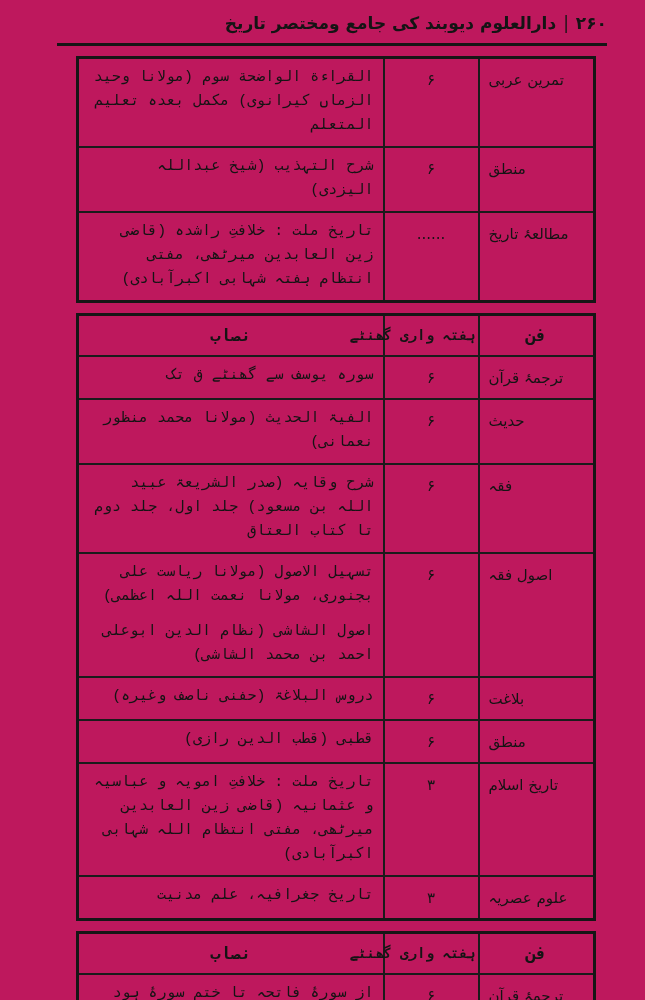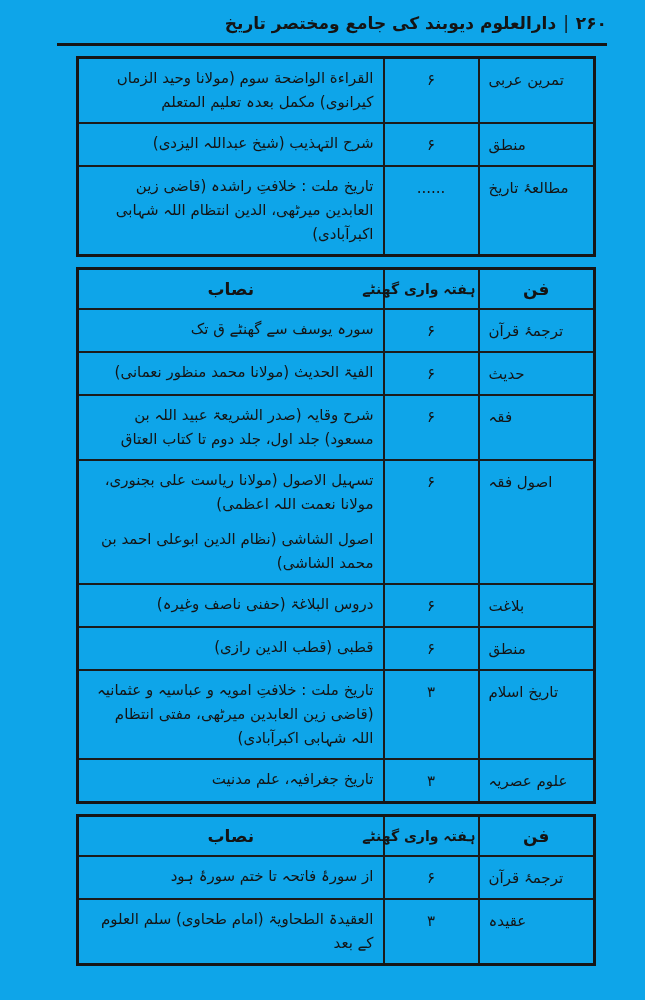--- a/index.html
+++ b/index.html
@@ -1,17 +1,17 @@
 <!DOCTYPE html>
 <html lang="ur" dir="rtl"><head>
 <meta charset="utf-8">
 <style>
   html,body{margin:0;padding:0;background:#e8e8e8;}
   .page{
-    width:645px;height:1000px;margin:0 auto;background:#0ea5e9;
+    width:645px;height:1000px;margin:0 auto;background:#be185d;
     font-family:"DejaVu Sans",sans-serif;color:#141414;direction:rtl;
     overflow:hidden;position:relative;box-sizing:border-box;padding-left:27px;
   }
   .page-header{
     padding:13px 38px 0 0;text-align:right;
     font-size:17px;font-weight:bold;height:40px;box-sizing:border-box;
     letter-spacing:0px;white-space:nowrap;
   }
   .page-header .divider{margin:0 7px;font-weight:normal;}
   .rule{height:3px;background:#161616;margin:3px 38px 0 30px;}
@@ -22,27 +22,27 @@
   table.curriculum{
     width:517px;margin:10px auto 0 auto;border-collapse:collapse;
     border:3px solid #161616;table-layout:fixed;
   }
   table.curriculum col.c-subject{width:116px;}
   table.curriculum col.c-hours{width:95px;}
   table.curriculum col.c-syllabus{width:306px;}
   table.curriculum th,table.curriculum td{
     border:2px solid #1b1b1b;box-sizing:border-box;
   }
-  th{font-weight:bold;vertical-align:middle;padding:9px 6px;font-size:17px;}
+  th{font-weight:bold;vertical-align:middle;padding:9px 6px;font-size:17px;font-family:Liberation Mono, monospace;}
   th.h-hours{font-size:14px;white-space:nowrap;padding:9px 2px;}
   td{vertical-align:top;padding:7px 9px 8px 9px;font-size:15px;line-height:1.6;}
   td.cell-subject{text-align:left;padding-top:9px;}
   td.cell-hours{text-align:center;padding-top:9px;}
   td.cell-syllabus{text-align:right;}
-  td .para{margin:0;}
+  td .para{margin:0;font-family:Liberation Mono, monospace;}
   td .para + .para{margin-top:11px;}
 </style>
 </head>
 <body>
 
 <div class="page">
 
   <div class="page-header">
     <span>۲۶۰</span><span class="divider">|</span><span>دارالعلوم دیوبند کی جامع ومختصر تاریخ</span>
   </div>
@@ -66,21 +66,21 @@
           <td class="cell-subject">منطق</td>
           <td class="cell-hours">۶</td>
           <td class="cell-syllabus">
             <div class="para">شرح التہذیب (شیخ عبداللہ الیزدی)</div>
           </td>
         </tr>
         <tr>
           <td class="cell-subject">مطالعۂ تاریخ</td>
           <td class="cell-hours">......</td>
           <td class="cell-syllabus">
-            <div class="para">تاریخ ملت : خلافتِ راشدہ (قاضی زین العابدین میرٹھی، الدین انتظام اللہ شہابی اکبرآبادی)</div>
+            <div class="para">تاریخ ملت : خلافتِ راشدہ (قاضی زین العابدین میرٹھی، مفتی انتظام ہفتہ شہابی اکبرآبادی)</div>
           </td>
         </tr>
       </tbody>
   </table>
 
   <table class="curriculum">
     <colgroup>
         <col class="c-subject">
         <col class="c-hours">
         <col class="c-syllabus">

